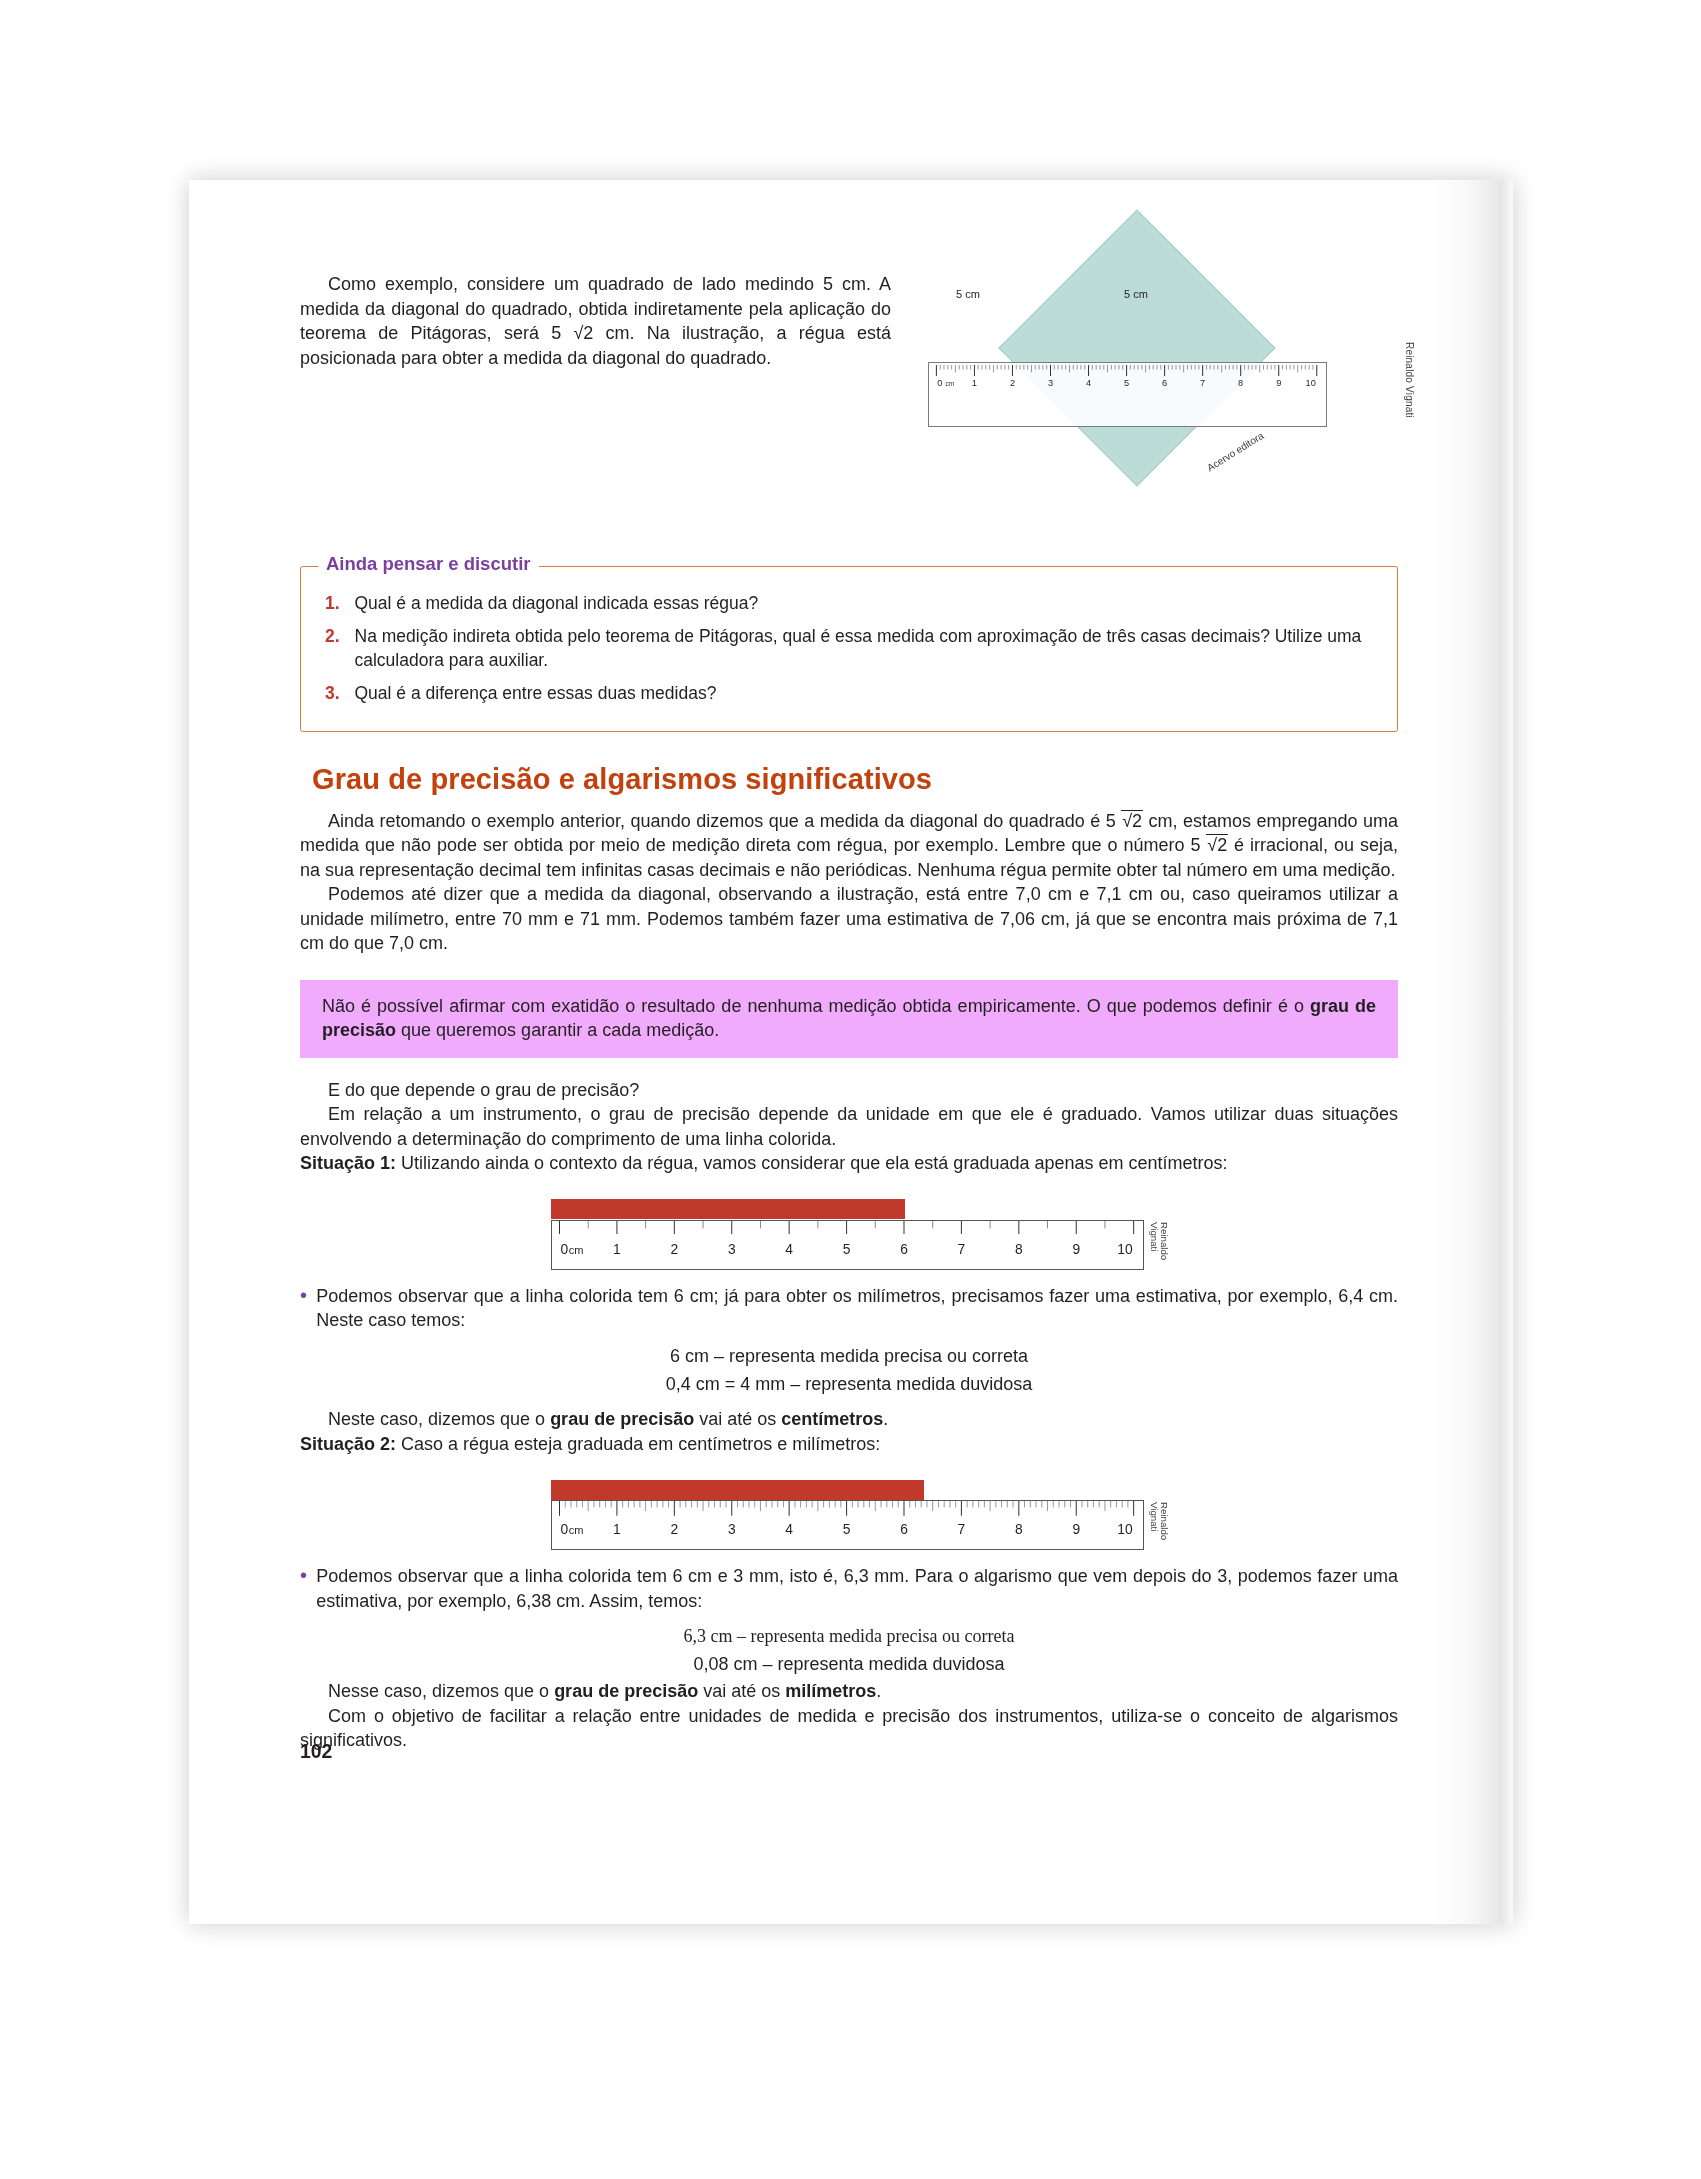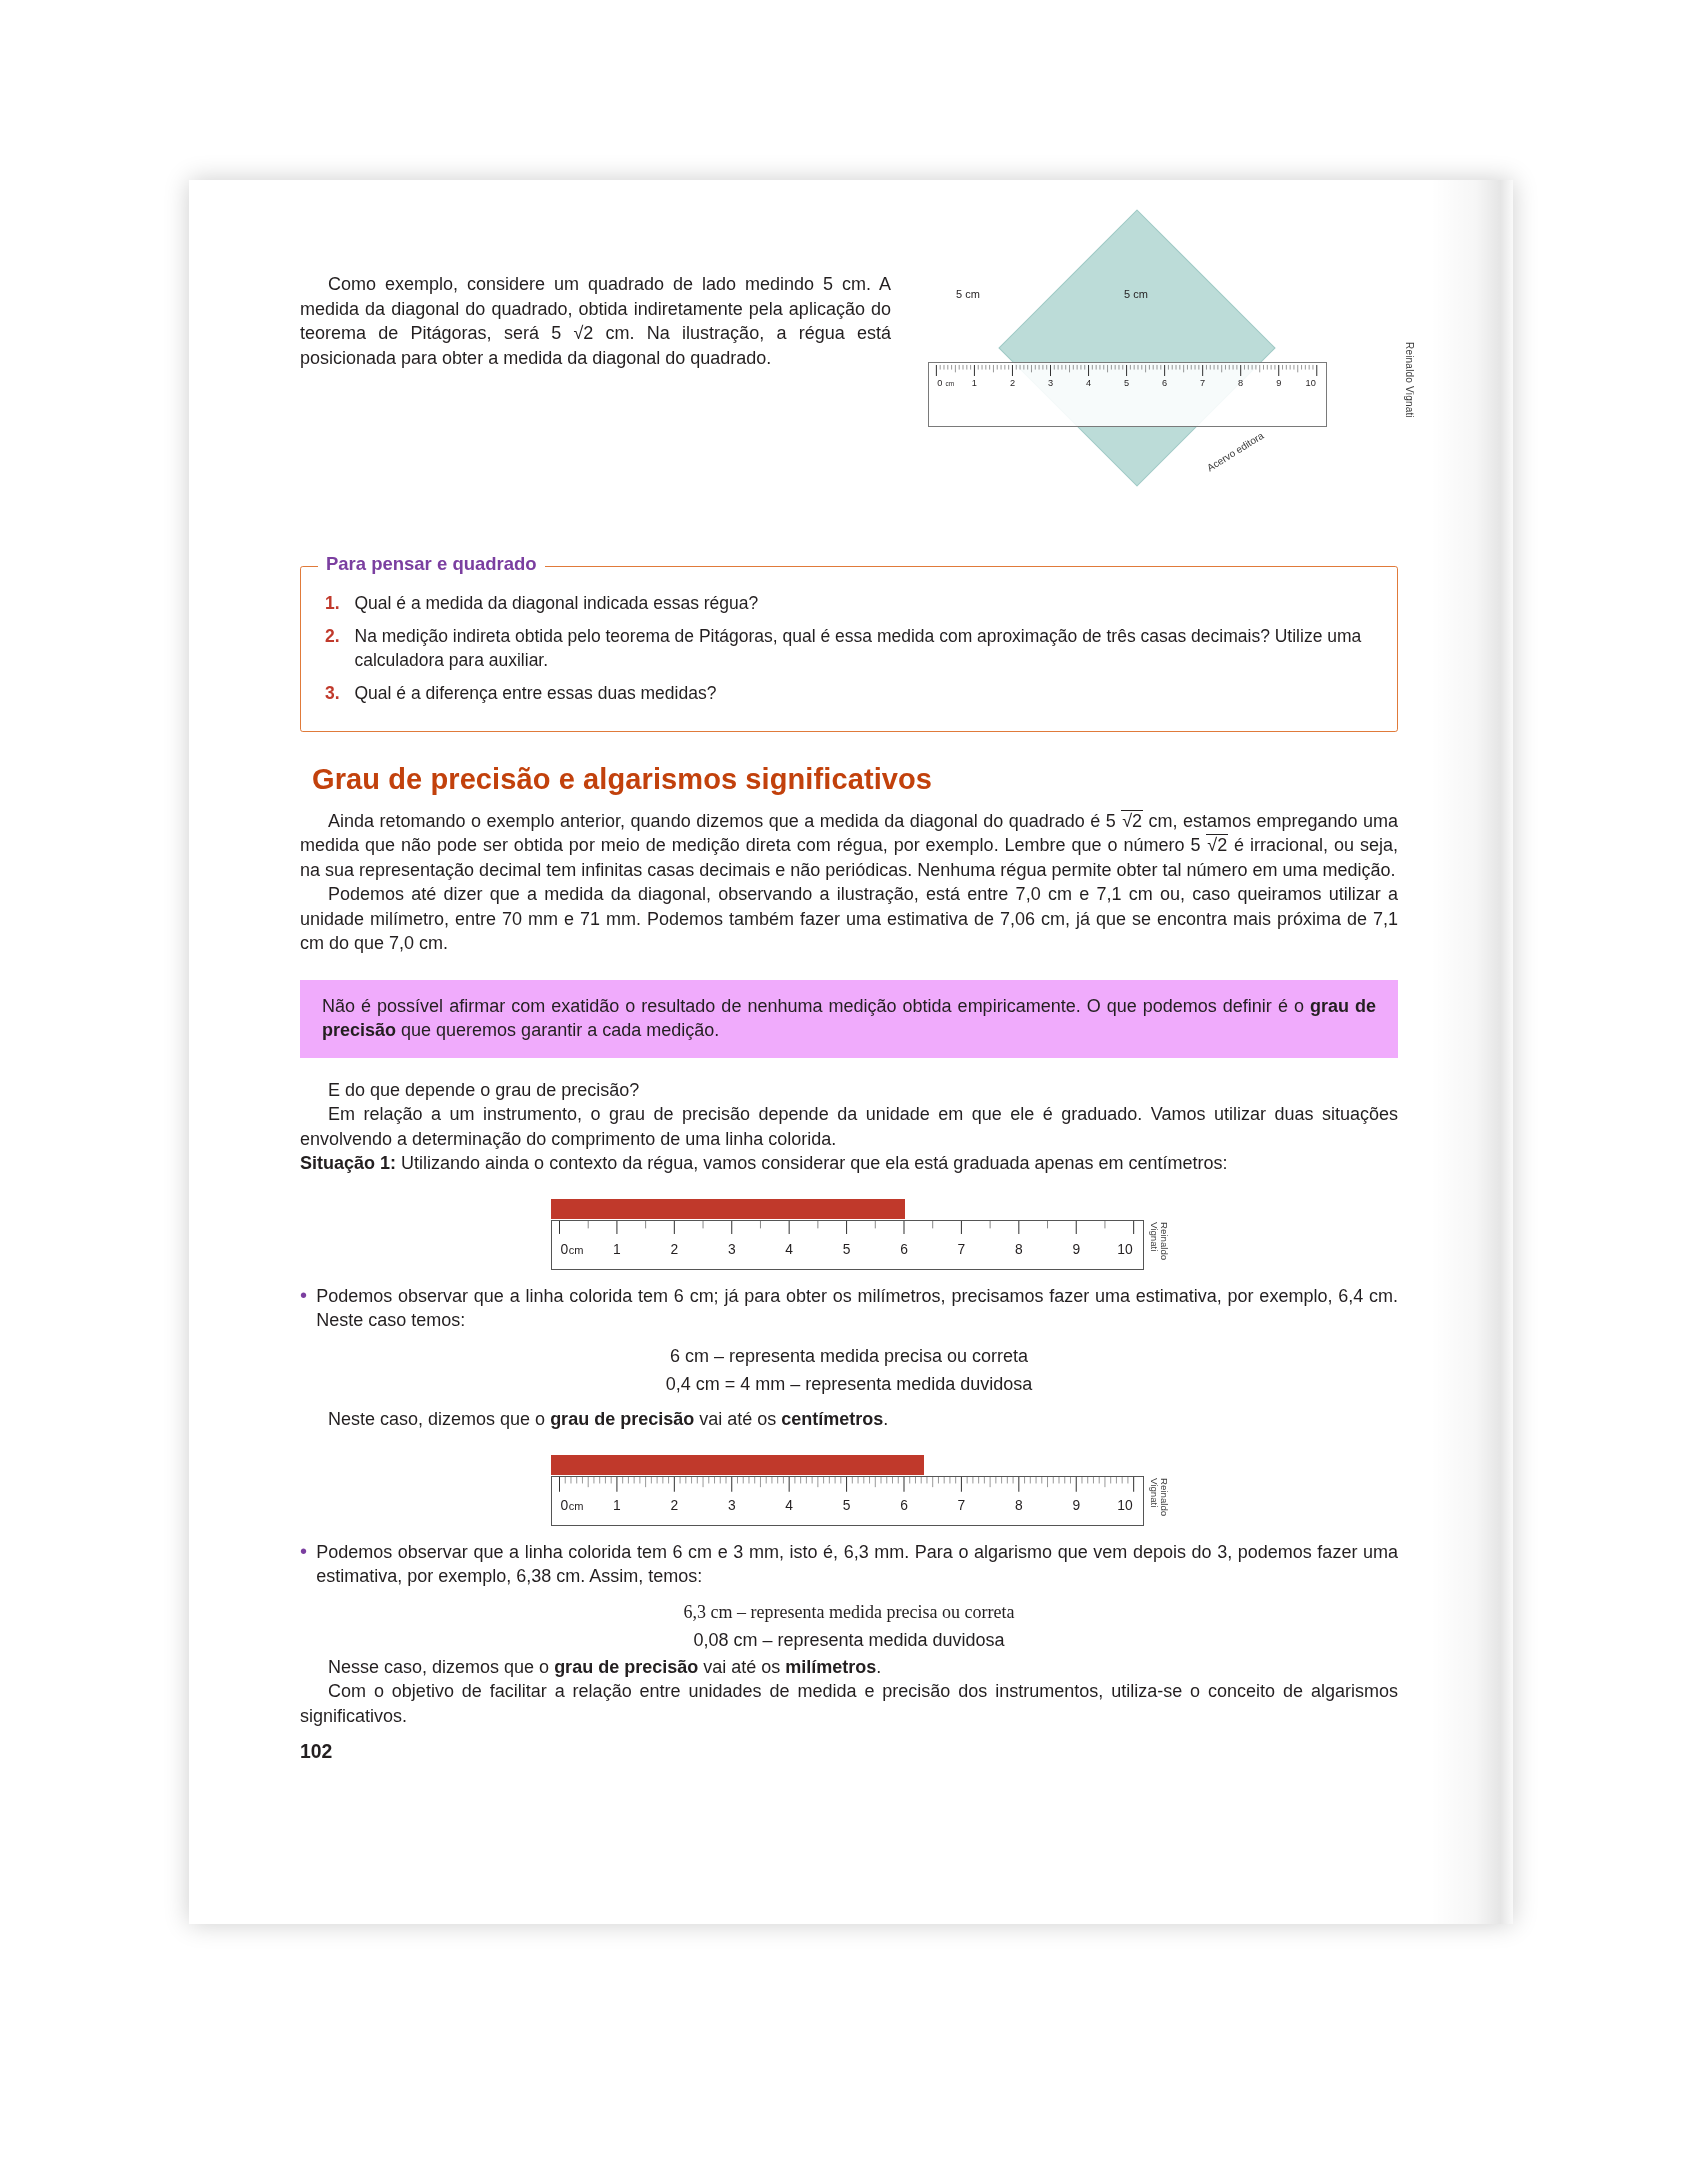--- a/index.html
+++ b/index.html
@@ -276,21 +276,21 @@
                   <text x="419" y="25" font-size="10" font-family="Liberation Sans, sans-serif" fill="#231f20" text-anchor="end">10</text>
                 </g>
           </svg>
         </div>
         <div class="credit-v">Reinaldo Vignati</div>
         <div class="credit-rot">Acervo editora</div>
       </div>
     </div>
 
     <div class="think-box">
-      <div class="think-title">Para pensar e quadrado</div>
+      <div class="think-title">Ainda pensar e discutir</div>
 
       <div class="q-item">
         <span class="q-num">1.</span>
         <span class="q-txt">Qual é a medida da diagonal indicada essas régua?</span>
       </div>
       <div class="q-item">
         <span class="q-num">2.</span>
         <span class="q-txt">Na medição indireta obtida pelo teorema de Pitágoras, qual é essa medida com aproximação de três casas decimais? Utilize uma calculadora para auxiliar.</span>
       </div>
       <div class="q-item">
@@ -371,20 +371,23 @@
       <span>Podemos observar que a linha colorida tem 6 cm; já para obter os milímetros, precisamos fazer uma estimativa, por exemplo, 6,4 cm. Neste caso temos:</span>
     </div>
 
     <div class="center-line" style="margin-top:9.2px;">6 cm – representa medida precisa ou correta</div>
     <div class="center-line">0,4 cm = 4 mm – representa medida duvidosa</div>
 
     <p class="para indent" style="margin-top:9.2px;">
       <span>Neste caso, dizemos que o </span><b>grau de precisão</b><span> vai até os </span><b>centímetros</b><span>.</span>
     </p>
 
+    <p class="para">
+      <b>Situação 2:</b><span> Caso a régua esteja graduada em centímetros e milímetros:</span>
+    </p>
 
     <div class="ruler-wrap">
       <div class="redbar" style="left:251px;top:3.7px;width:373px;"></div>
       <div class="ruler-body">
         <svg width="591" height="48" viewBox="0 0 640 52">
               <g id="r2">
                 <line x1="8" y1="0" x2="8" y2="16" stroke="#333" stroke-width="1.1"></line>
                 <line x1="14.22" y1="0" x2="14.22" y2="7" stroke="#444" stroke-width="0.6"></line>
                 <line x1="20.44" y1="0" x2="20.44" y2="7" stroke="#444" stroke-width="0.6"></line>
                 <line x1="26.660000000000004" y1="0" x2="26.660000000000004" y2="7" stroke="#444" stroke-width="0.6"></line>

